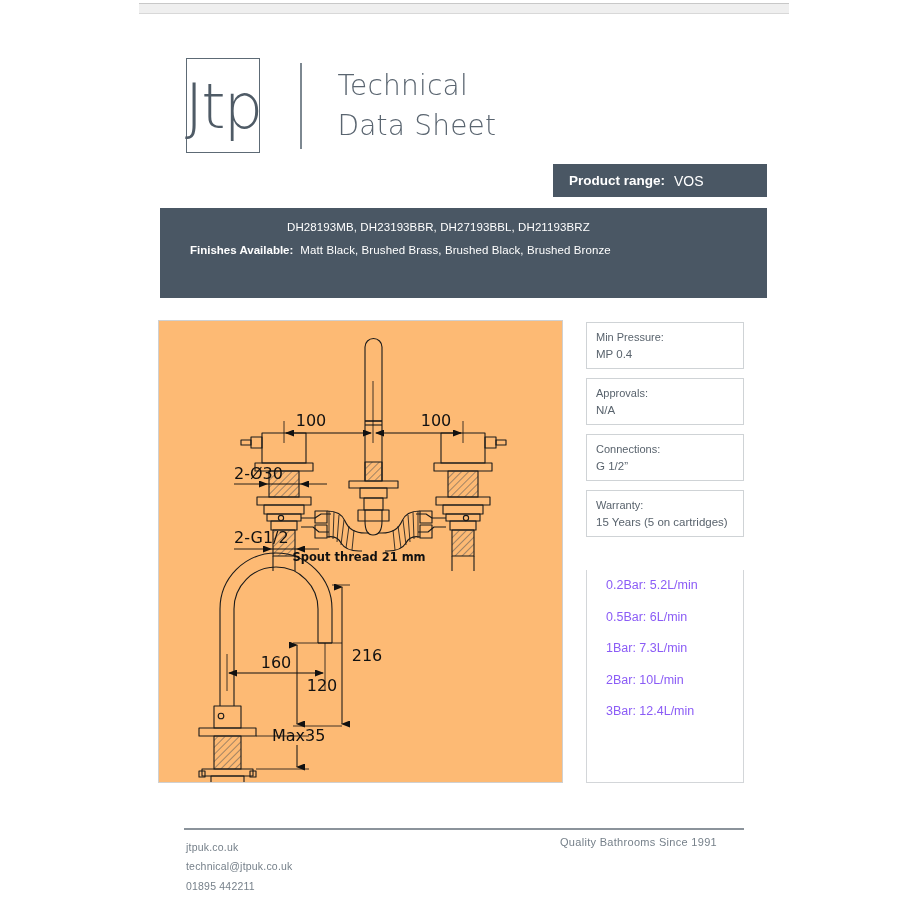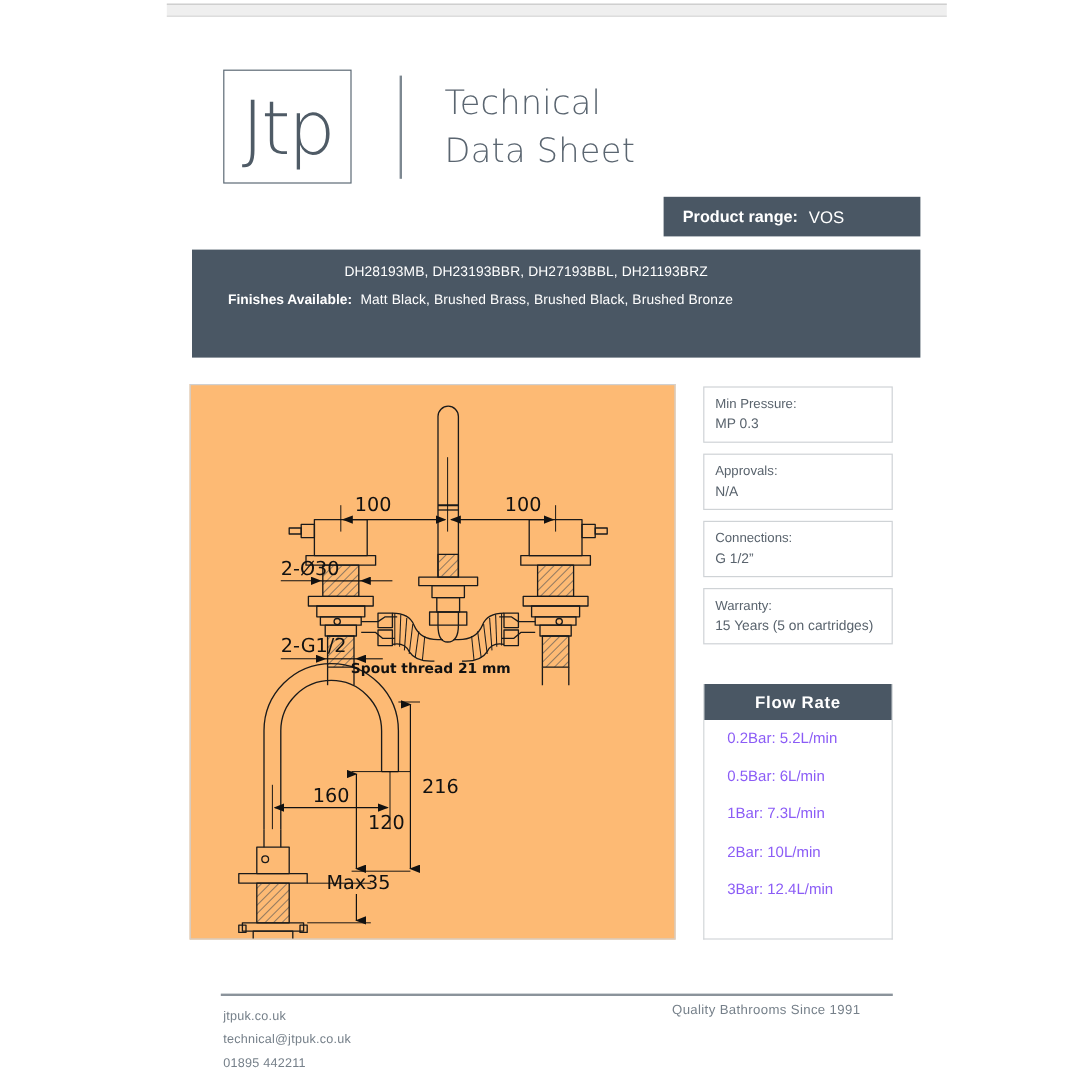--- a/index.html
+++ b/index.html
@@ -30,21 +30,21 @@
 
   
   #header {
     position: absolute;
     left: 186px;
     top: 58px;
     display: flex;
     align-items: center;
   }
   #logo-box {
-    width: 107px;
+    width: 74px;
     height: 95px;
     border: 1.6px solid #5d6a75;
     display: flex;
     align-items: center;
     justify-content: center;
     box-sizing: border-box;
   }
   #logo-text {
     font-family: "DejaVu Sans", sans-serif;
     font-size: 62px;
@@ -411,37 +411,36 @@
       <text x="117" y="347" font-size="16" text-anchor="middle">160</text>
       <text x="163" y="370" font-size="16" text-anchor="middle">120</text>
       <text x="208" y="340" font-size="16" text-anchor="middle">216</text>
       <text x="113" y="420" font-size="16" text-anchor="start">Max35</text>
     </g>
   </svg>
 </div>
 
 <div class="spec-box" id="spec-0">
   <div class="spec-label">Min Pressure:</div>
-  <div class="spec-value">MP 0.3</div>
+  <div class="spec-value">MP 0.4</div>
 </div>
 <div class="spec-box" id="spec-1">
   <div class="spec-label">Approvals:</div>
   <div class="spec-value">N/A</div>
 </div>
 <div class="spec-box" id="spec-2">
   <div class="spec-label">Connections:</div>
   <div class="spec-value">G 1/2”</div>
 </div>
 <div class="spec-box" id="spec-3">
   <div class="spec-label">Warranty:</div>
   <div class="spec-value">15 Years (5 on cartridges)</div>
 </div>
 
 <div id="flow-rate">
-  <div id="flow-rate-header">Flow Rate</div>
   <div id="flow-rate-list">
     <div class="flow-item">0.2Bar: 5.2L/min</div>
     <div class="flow-item">0.5Bar: 6L/min</div>
     <div class="flow-item">1Bar: 7.3L/min</div>
     <div class="flow-item">2Bar: 10L/min</div>
     <div class="flow-item">3Bar: 12.4L/min</div>
   </div>
 </div>
 
 <div id="footer-rule"></div>

